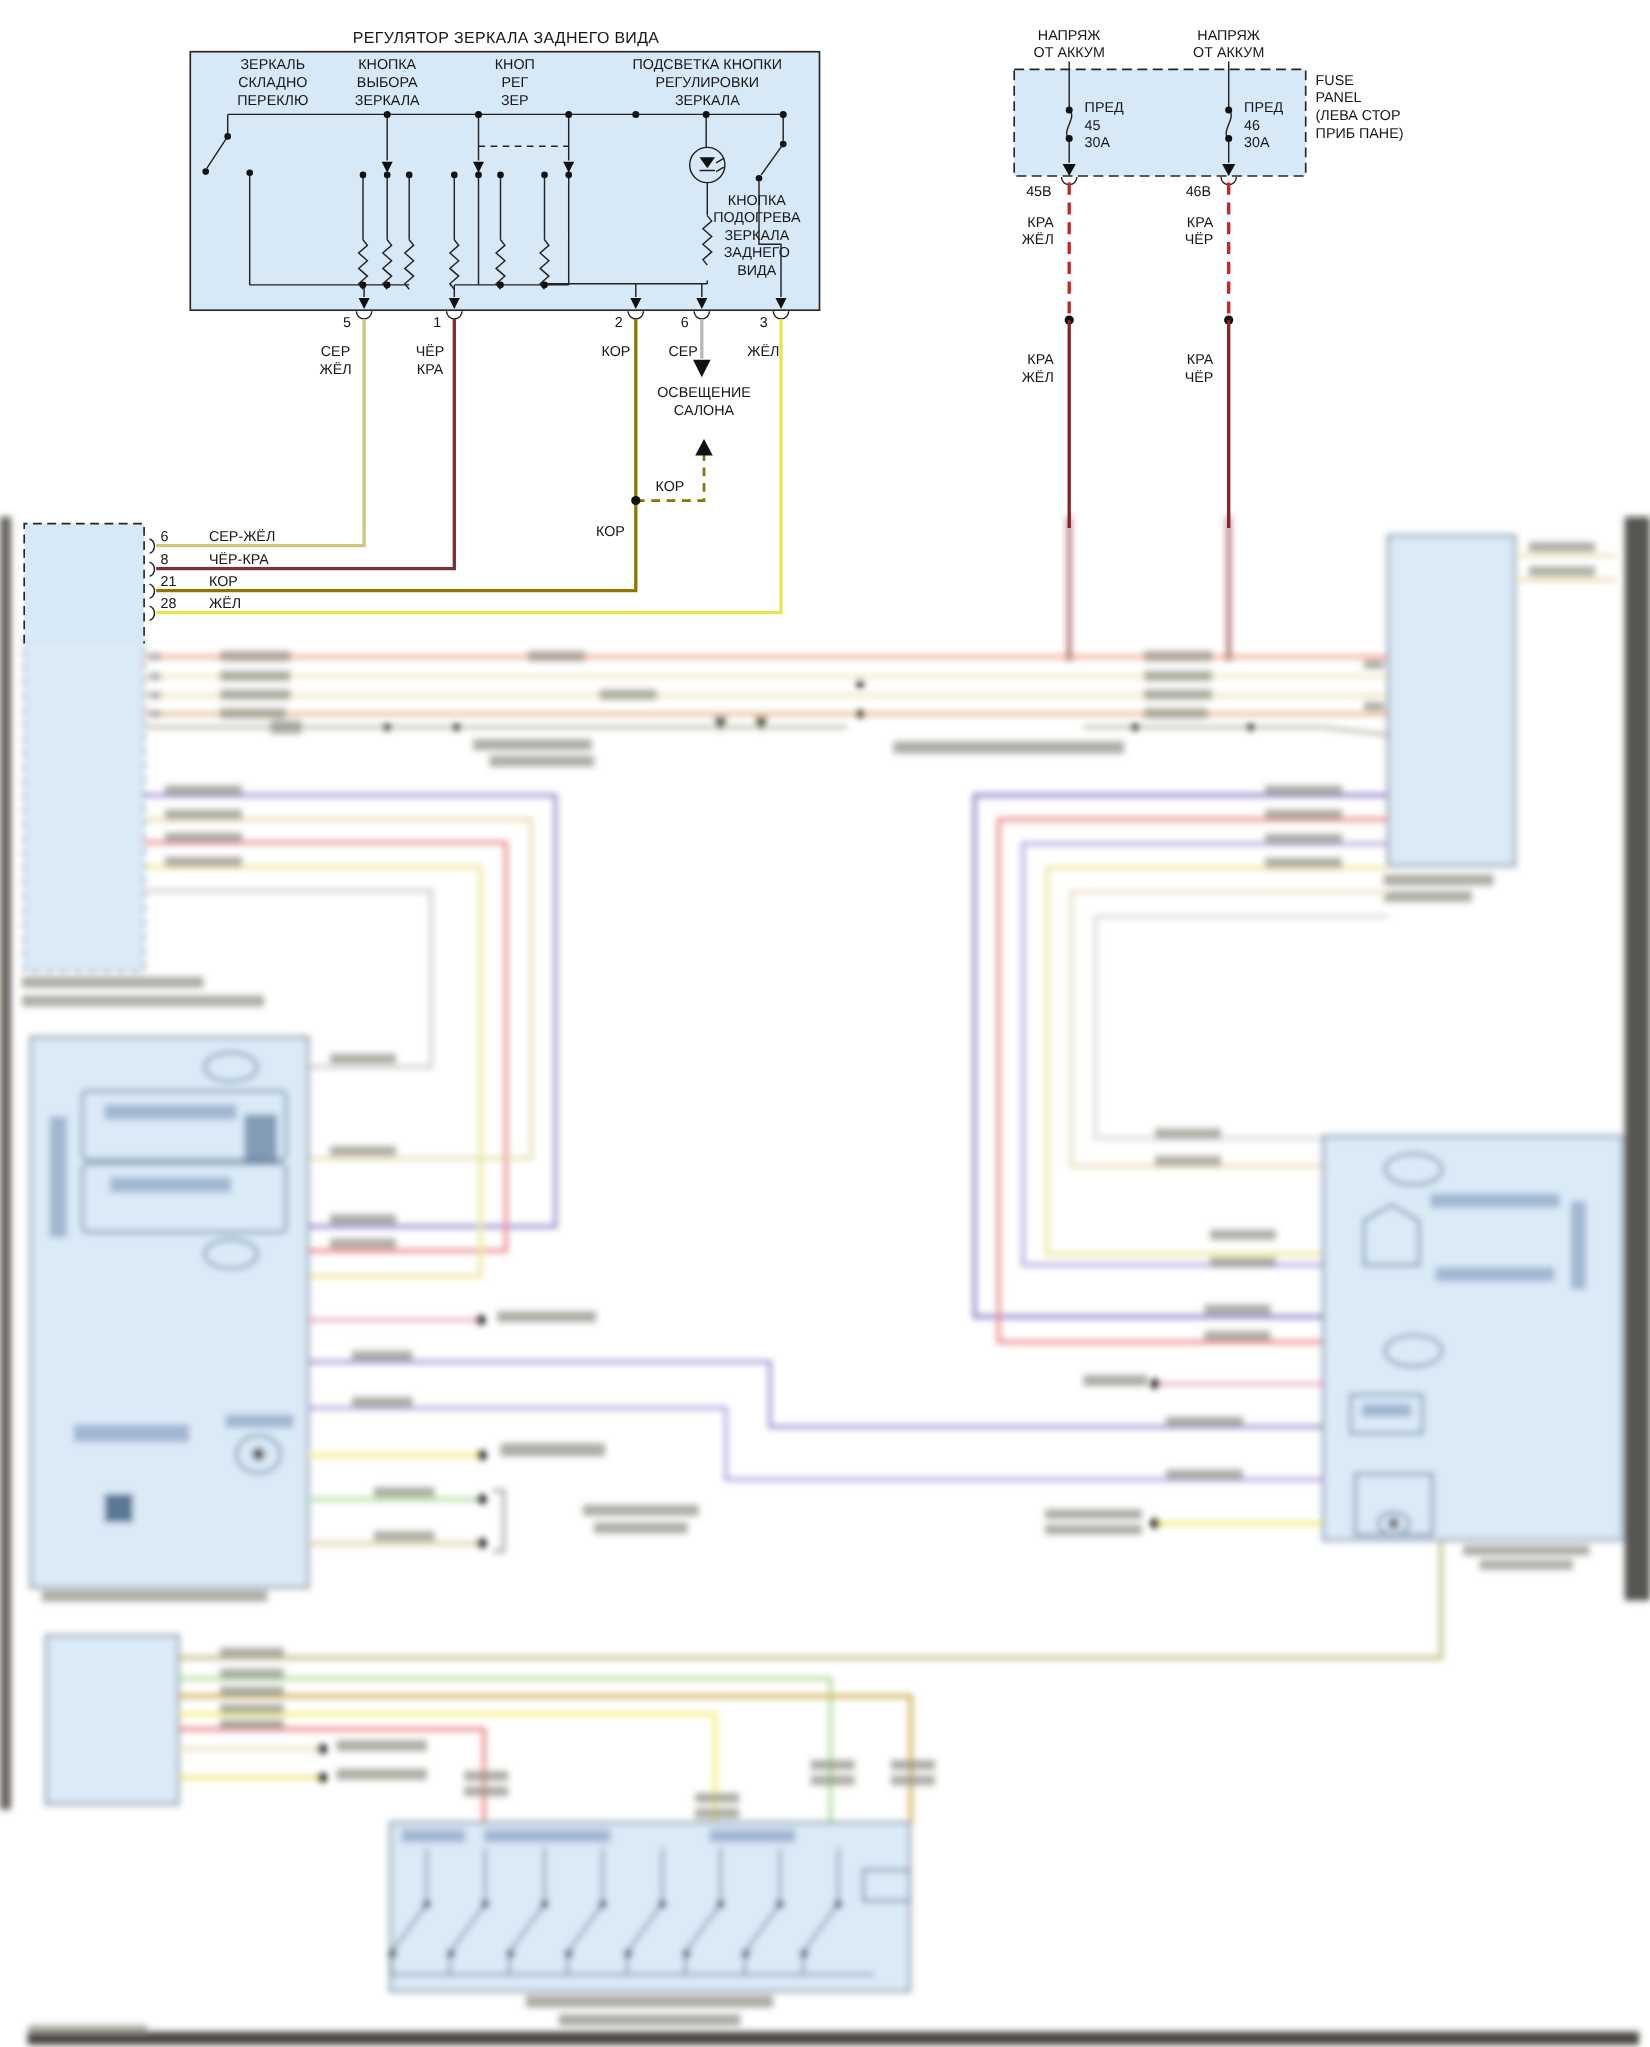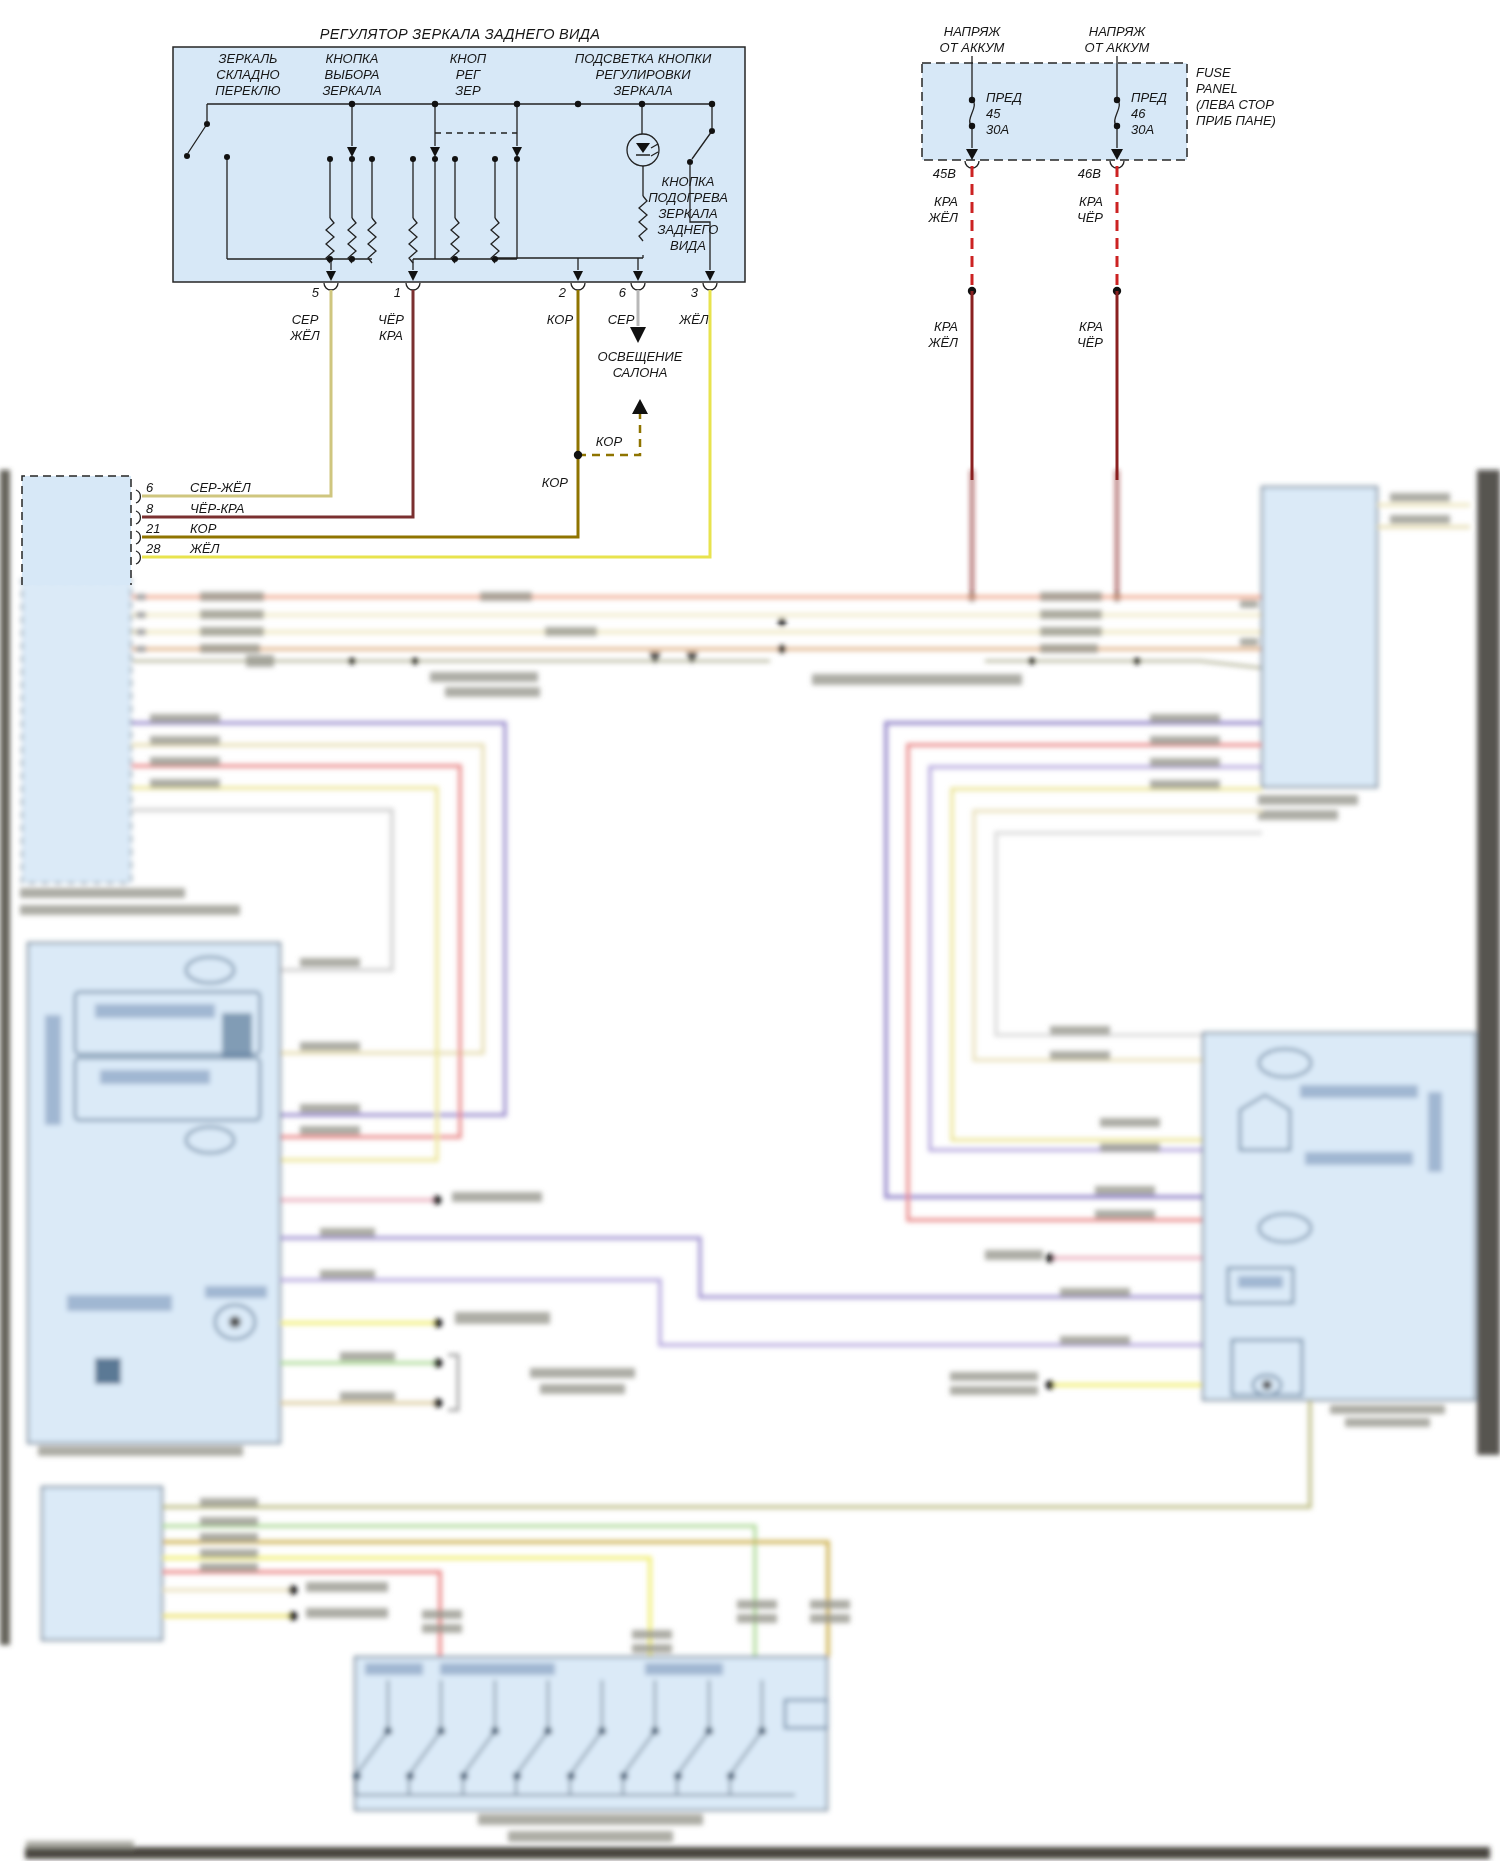--- a/index.html
+++ b/index.html
@@ -1,17 +1,17 @@
 <!DOCTYPE html>
 <html><head>
 <meta charset="utf-8">
 <style>
   html,body{margin:0;padding:0;background:#ffffff;}
   .stage{position:relative;width:1500px;height:1861px;background:#ffffff;overflow:hidden;
-         font-family:"Liberation Sans", sans-serif;font-style:italic;}
+         font-family:"Liberation Sans", sans-serif;}
   svg{position:absolute;left:0;top:0;}
   text{fill:#161616;font-family:"Liberation Sans", sans-serif;font-size:13px;}
   .title{font-size:14.5px;letter-spacing:.3px;}
   .blk{fill:#d7e8f7;stroke:#262626;stroke-width:1.5;}
   .ln{stroke:#222222;stroke-width:1.3;fill:none;}
   .dot{fill:#111111;}
   .arr{fill:#111111;stroke:none;}
   .pinarc{stroke:#222;stroke-width:1.3;fill:none;}
   .blob{fill:#85857a;opacity:.75;}
   .strip{fill:#8fa8c8;opacity:.9;}

